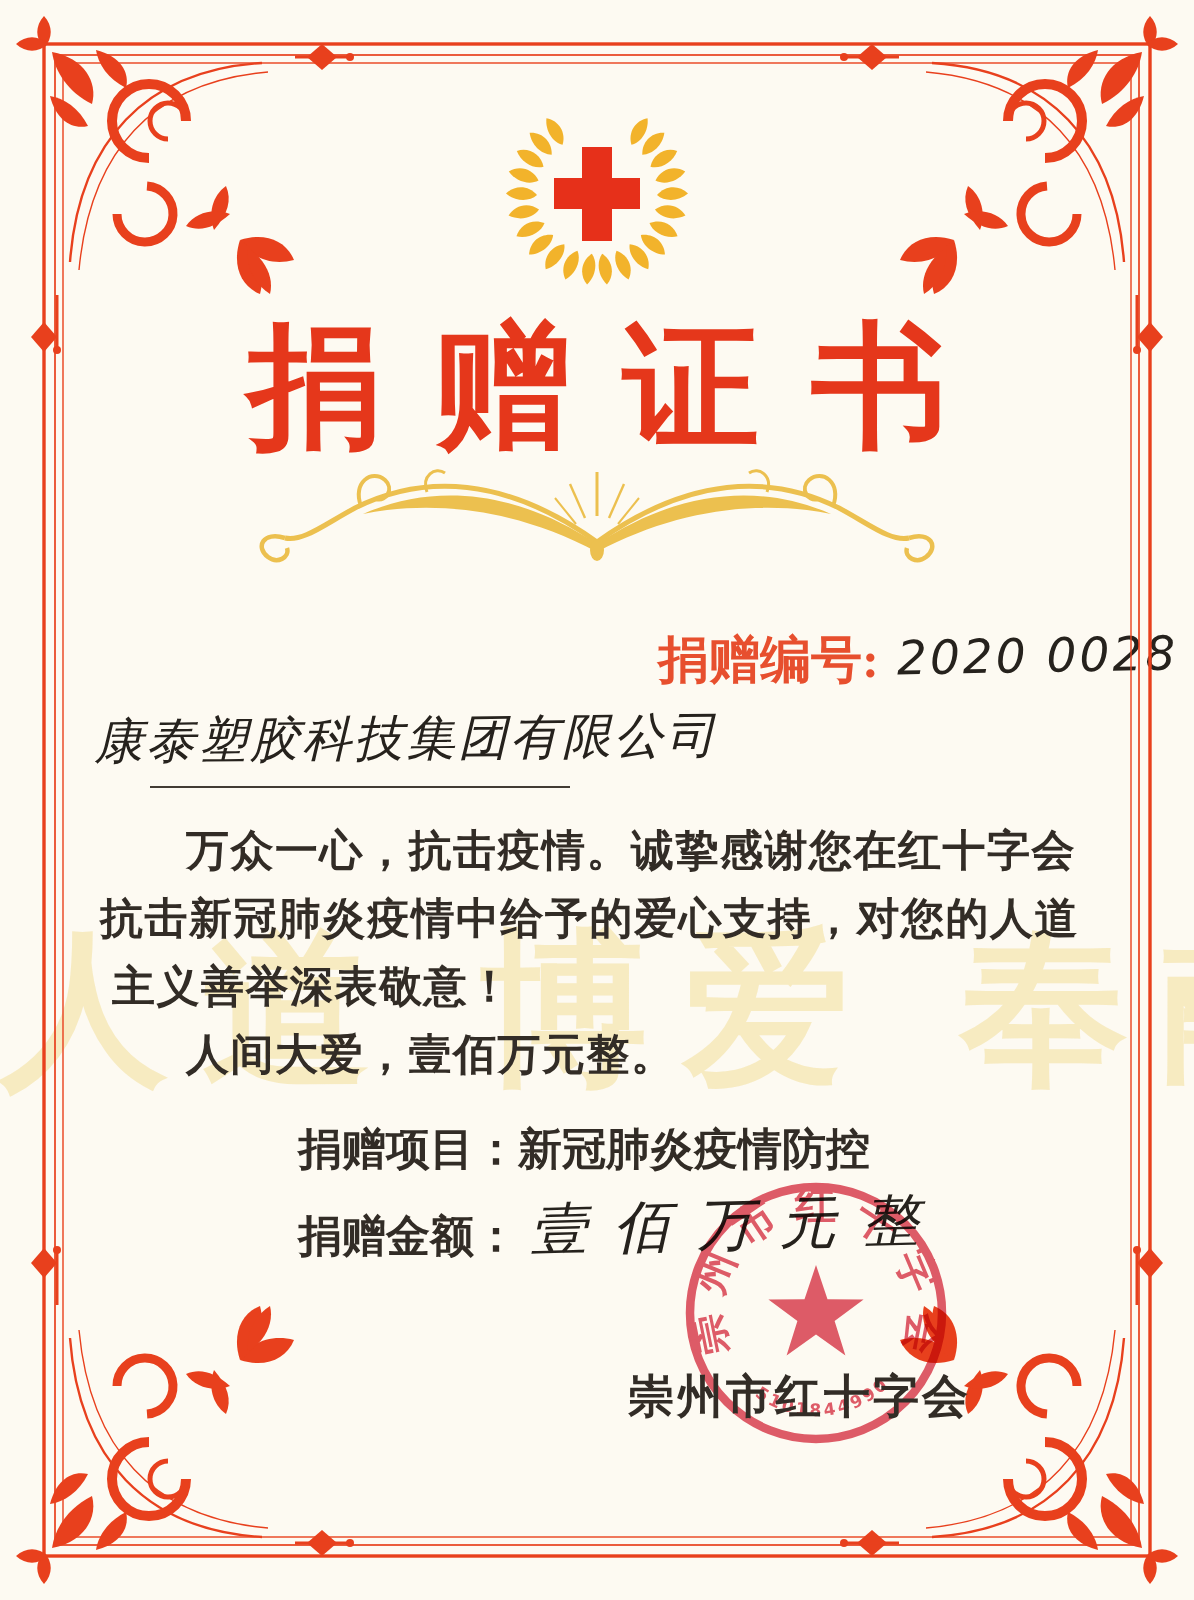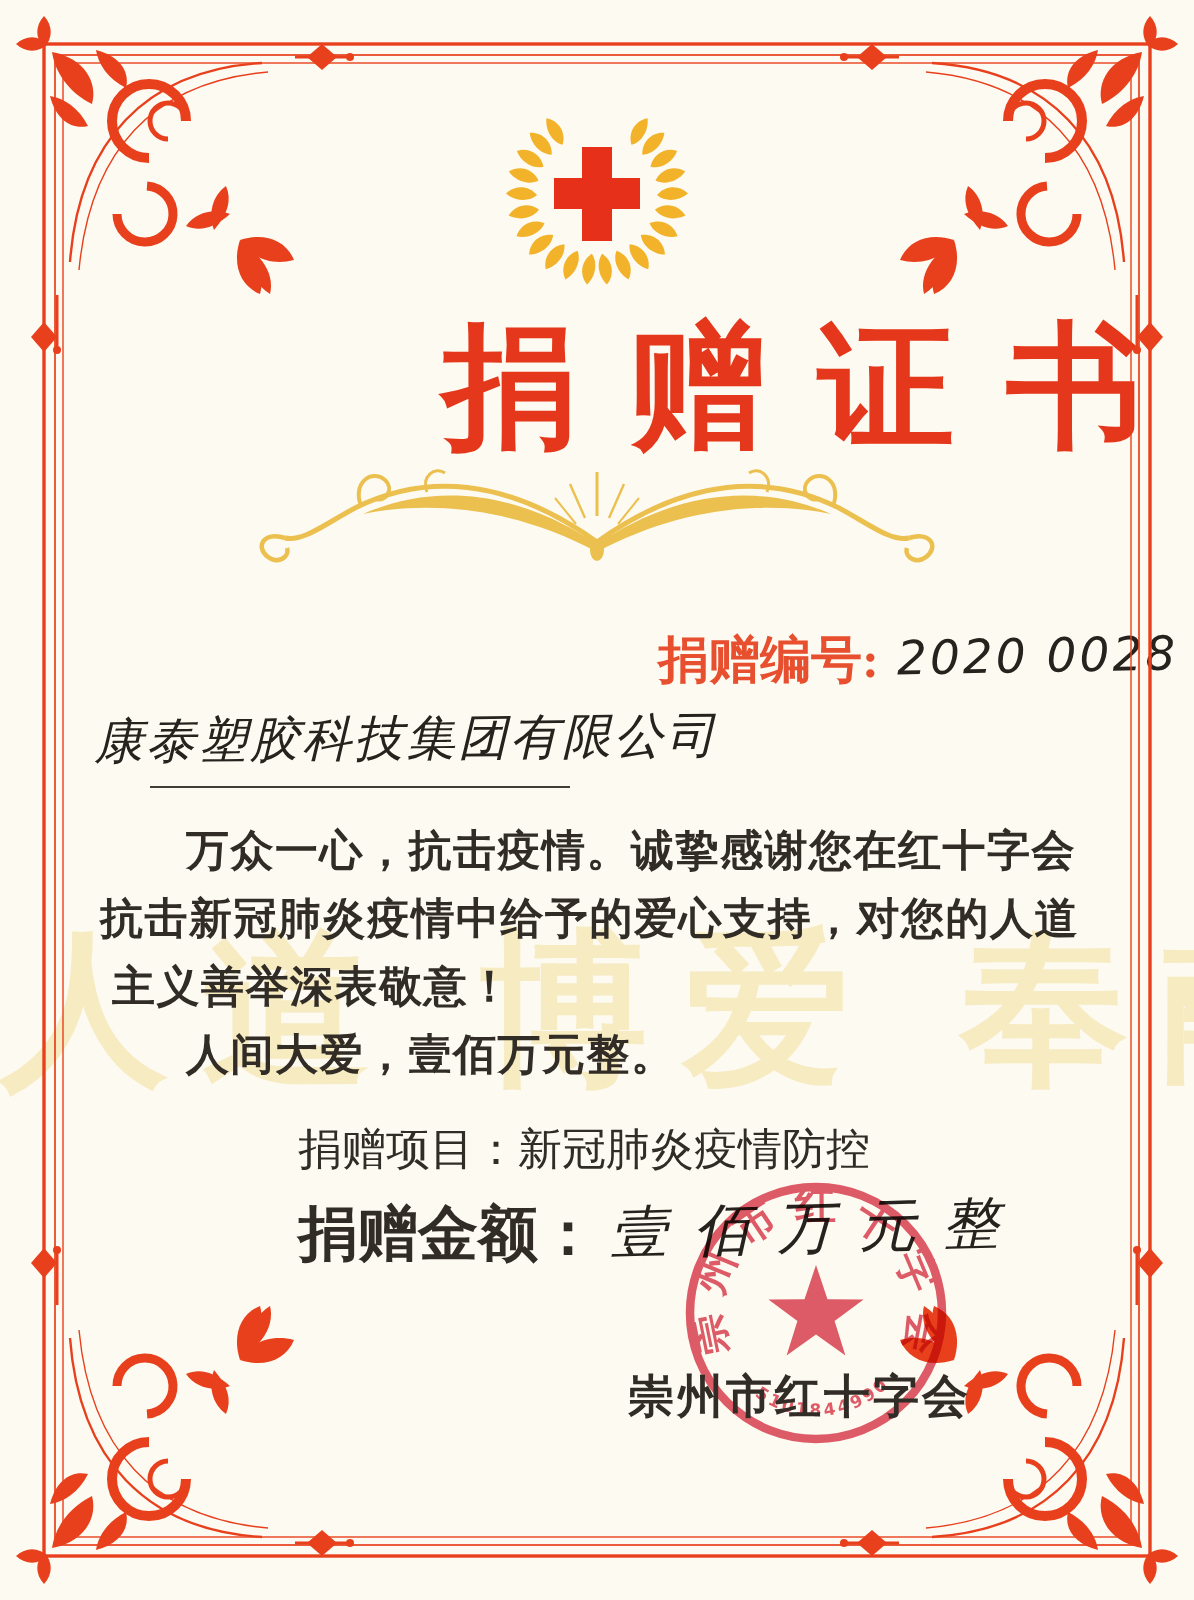--- a/index.html
+++ b/index.html
@@ -5,40 +5,40 @@
   html,body{margin:0;padding:0;background:#e9e6df;}
   .page{
     position:relative;width:1194px;height:1600px;margin:0 auto;
     background:#fdfaf2;overflow:hidden;
     font-family:"Liberation Serif","DejaVu Serif",serif;color:#322c26;
   }
   .abs{position:absolute;}
   svg{display:block;}
   .hand{font-family:"DejaVu Sans",sans-serif;font-style:italic;color:#26221d;}
   .cert-title{
-    top:316px;left:0;width:100%;text-align:right;
+    top:316px;left:0;width:100%;text-align:center;
     font-size:136px;font-weight:bold;color:#e5371b;
     letter-spacing:52px;text-indent:52px;line-height:1.05;
   }
   .watermark{
     top:898px;left:0;width:100%;text-align:center;
     font-size:168px;font-weight:bold;color:rgba(243,222,153,0.55);
     letter-spacing:34px;white-space:nowrap;z-index:0;
   }
   .serial-line{top:626px;left:658px;white-space:nowrap;z-index:2;}
   .serial-label{font-size:51px;font-weight:bold;color:#e74f2e;}
   .serial-value{font-size:47px;position:relative;top:-5px;margin-left:14px;letter-spacing:3px;transform:rotate(-1deg);display:inline-block;}
   .recipient{top:706px;left:94px;font-size:49px;letter-spacing:3px;white-space:nowrap;z-index:2;transform:rotate(-0.6deg);}
   .recipient-underline{top:786px;left:150px;width:420px;height:2px;background:#423c34;z-index:1;}
   .body-line{left:100px;width:1004px;font-size:43px;font-weight:bold;letter-spacing:1.5px;white-space:nowrap;z-index:2;}
   .indent{padding-left:86px;}
   .bl1{top:822px;} .bl2{top:890px;} .bl3{top:958px;margin-left:12px;} .bl4{top:1026px;}
-  .project-line{top:1120px;left:298px;font-size:44px;font-weight:normal;white-space:nowrap;z-index:2;text-align:right;}
+  .project-line{top:1120px;left:298px;font-size:44px;font-weight:bold;white-space:nowrap;z-index:2;text-align:right;}
   .amount-line{top:1194px;left:298px;white-space:nowrap;z-index:2;}
-  .amount-label{font-size:60px;font-weight:bold;font-family:Liberation Mono, monospace;}
+  .amount-label{font-size:44px;font-weight:bold;font-family:Liberation Mono, monospace;}
   .amount-value{font-size:57px;letter-spacing:26px;margin-left:12px;position:relative;top:-7px;display:inline-block;transform:rotate(-1.5deg);}
   .issuer-line{top:1366px;left:628px;font-size:46px;font-weight:bold;letter-spacing:3px;white-space:nowrap;z-index:6;}
   .date-line{top:1438px;left:602px;white-space:nowrap;z-index:6;}
   .date-line .hand{font-size:52px;letter-spacing:2px;}
   .date-line .unit{font-size:45px;font-weight:bold;margin:0 6px;}
   .seal-wrap{top:1163px;left:666px;z-index:5;mix-blend-mode:multiply;}
   .emblem-wrap{top:90px;left:480px;z-index:2;}
   .flourish-wrap{top:446px;left:175px;z-index:1;}
   .border-wrap{top:0;left:0;z-index:3;pointer-events:none;}
 </style>

